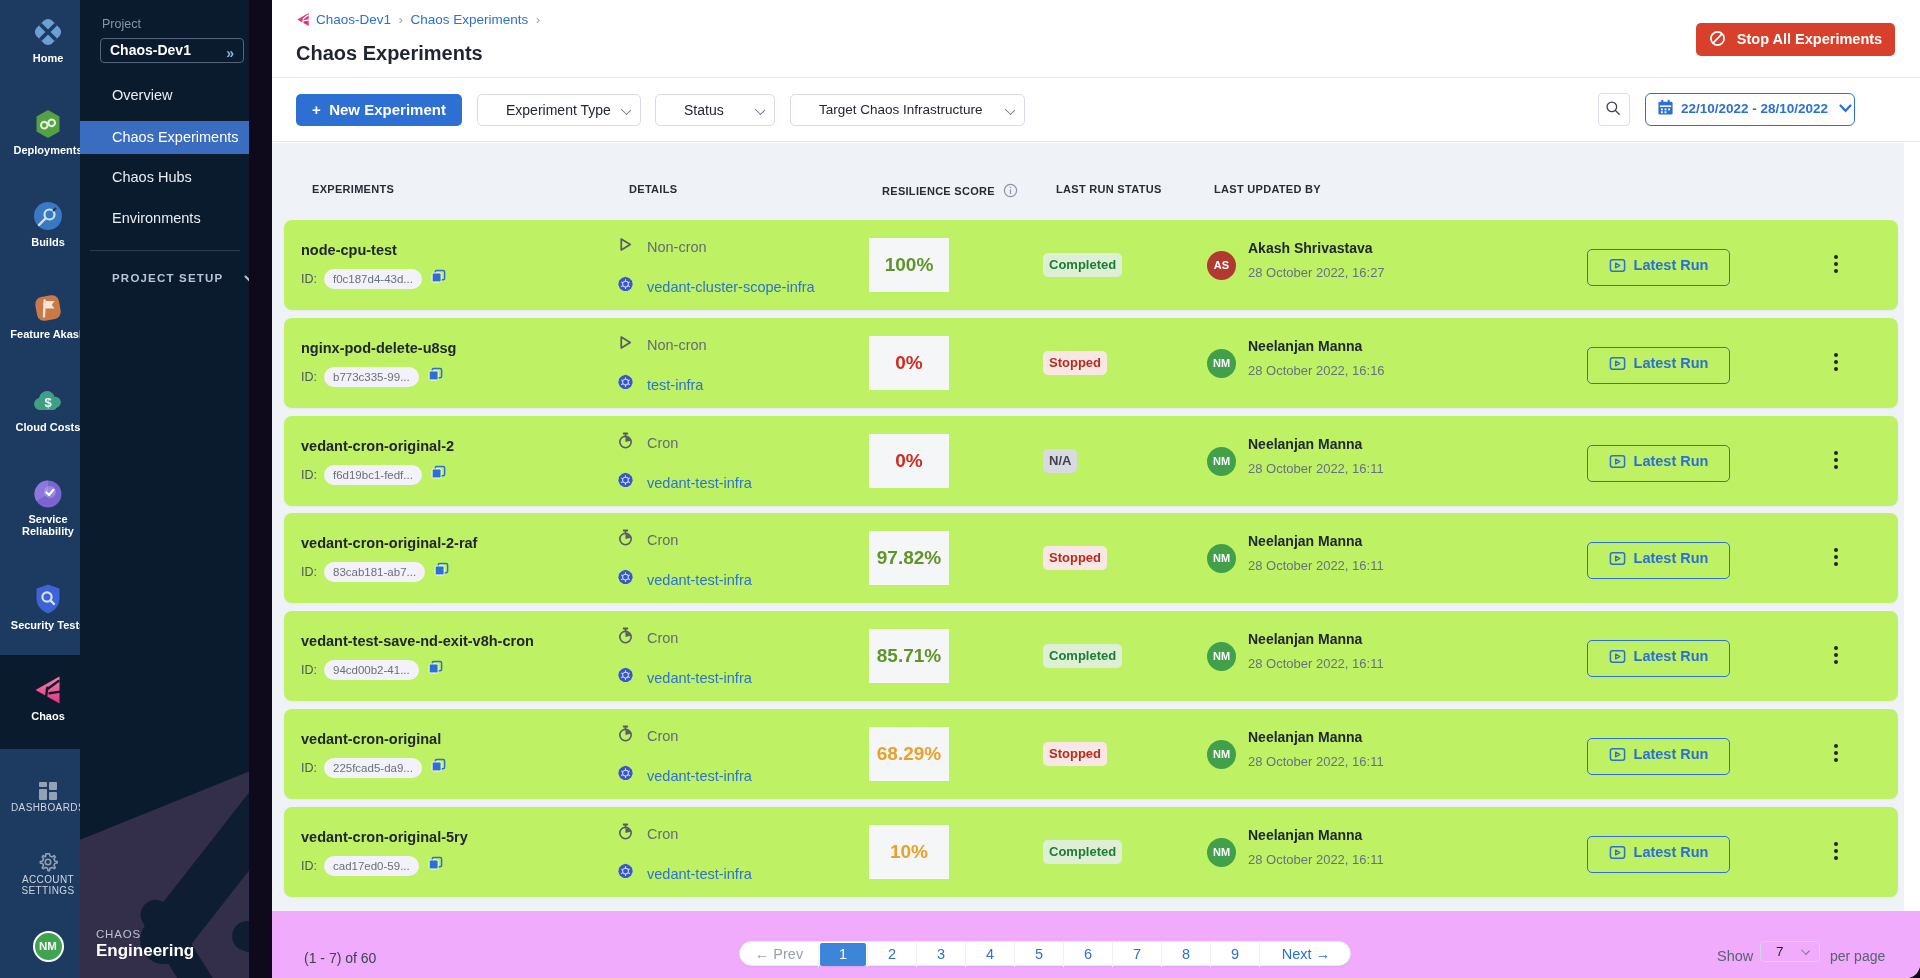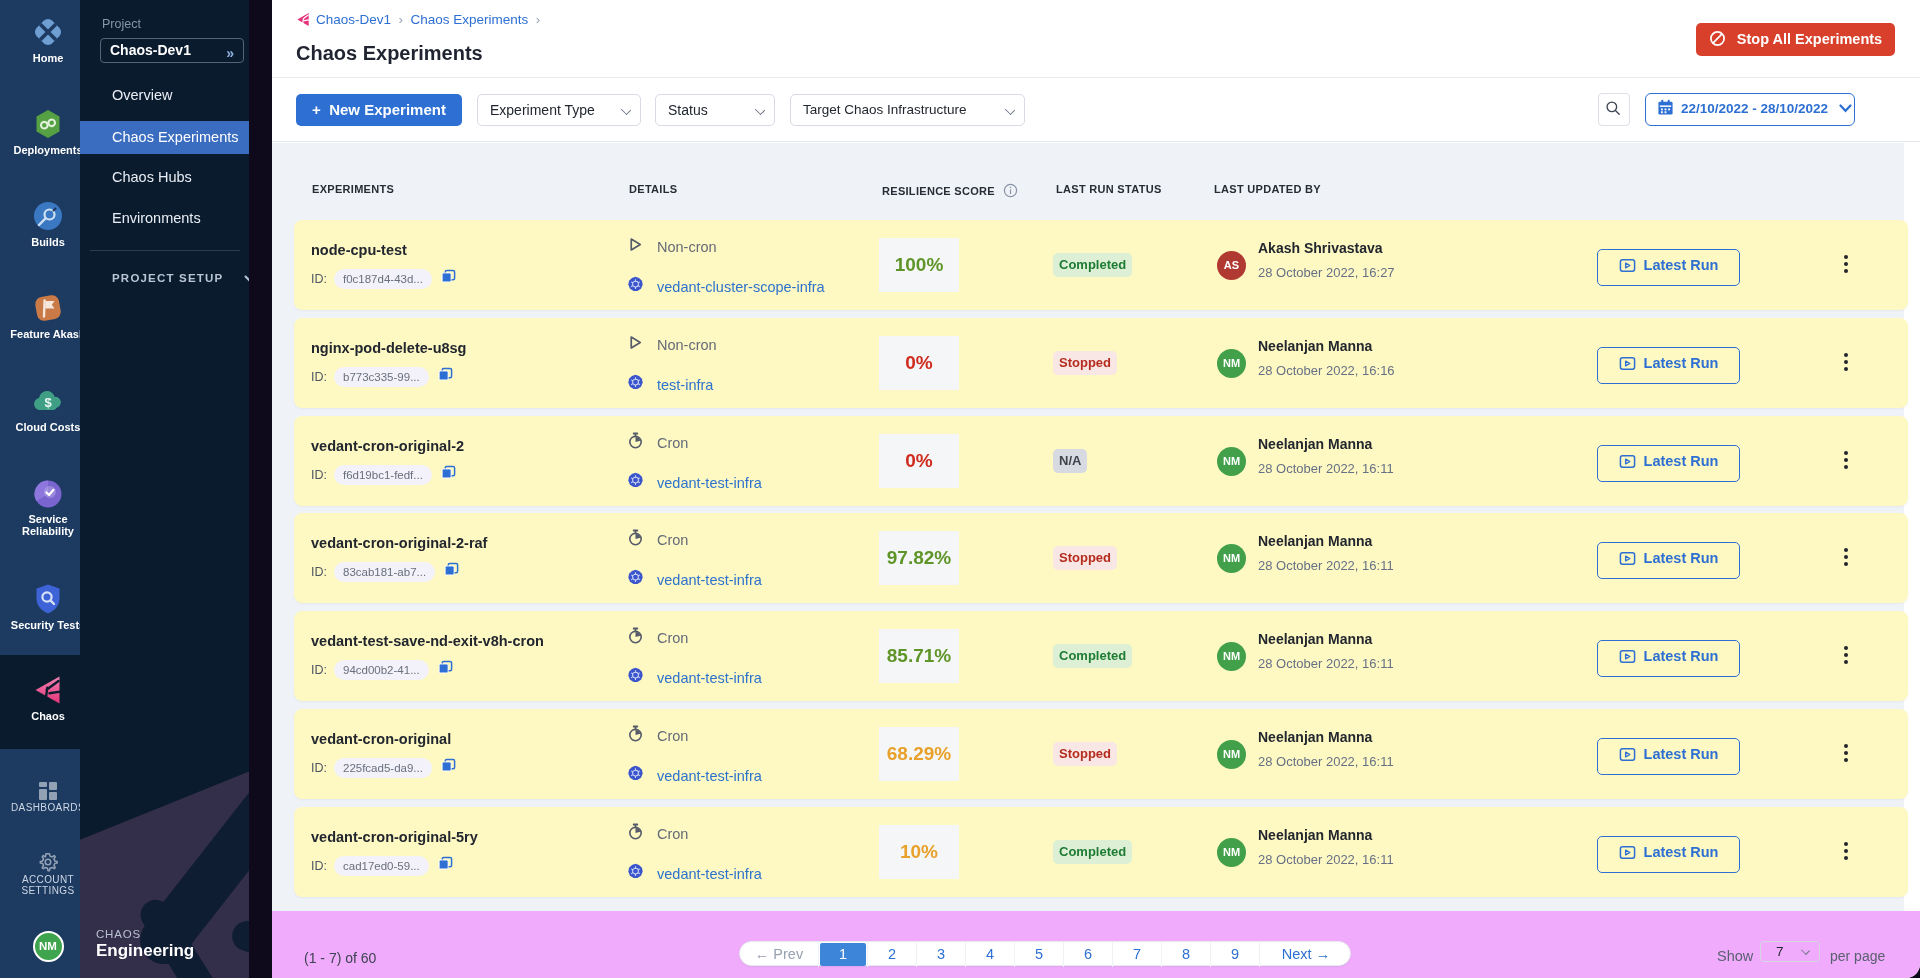--- a/index.html
+++ b/index.html
@@ -28,28 +28,28 @@
 
 #main { position:absolute; left:272px; top:0; width:1648px; height:978px; background:#fff; border-bottom-right-radius:14px; }
 #hdr { position:absolute; left:0; top:0; width:1648px; height:142px; background:#fff; border-bottom:1px solid #e3e6ec; }
 #crumb { position:absolute; left:23px; top:11px; height:18px; font-size:13.5px; color:#9aa3b2; }
 #crumb a { color:#2d6fd2; text-decoration:none; }
 #title { position:absolute; left:24px; top:42px; font-size:20px; font-weight:bold; color:#1f2430; }
 #hdr .hline { position:absolute; left:0px; top:77px; width:1648px; border-top:1px solid #e8eaef; }
 #stopbtn { position:absolute; left:1424px; top:23px; width:199px; height:33px; background:#d8402b; border-radius:5px; color:#fff; font-size:14.5px; font-weight:bold; text-align:center; line-height:33px; }
 #stopbtn svg { vertical-align:-3px; margin-right:7px; }
 #newexp { position:absolute; left:24px; top:94px; width:166px; height:32px; background:#2d6fd2; border-radius:5px; color:#fff; font-size:15px; font-weight:bold; text-align:center; line-height:31px; }
-.drop { position:absolute; top:94px; height:32px; border:1px solid #d9dae5; border-radius:5px; background:#fff; font-size:14px; color:#22272f; line-height:30px; padding-left:12px; }
+.drop { position:absolute; top:94px; height:32px; border:1px solid #d9dae5; border-radius:5px; background:#fff; font-size:14px; color:#22272f; line-height:30px; padding-left:28px; }
 .drop .chev { position:absolute; right:10px; top:13px; width:8px; height:8px; border-right:1.6px solid #6b7484; border-bottom:1.6px solid #6b7484; transform:rotate(45deg) scale(1,.8); margin-top:-2px; }
 #searchbtn { position:absolute; left:1326px; top:93px; width:32px; height:33px; border:1px solid #dcdee8; border-radius:4px; }
 #datepick { position:absolute; left:1373px; top:93px; width:210px; height:33px; border:1.5px solid #2d6fd2; border-radius:6px; color:#2d6fd2; font-size:13.5px; font-weight:bold; line-height:30px; padding-left:11px; white-space:nowrap; }
 
 #tablearea { position:absolute; left:0; top:143px; width:1632px; height:768px; background:#eff3f8; }
 .th { position:absolute; top:40px; font-size:11px; font-weight:bold; color:#272c35; letter-spacing:.3px; }
-.card { position:absolute; left:22px; width:1614px; height:90px; background:#fef9c3; border-radius:8px; box-shadow:0 1px 2px rgba(40,50,70,.05); }
+.card { position:absolute; left:12px; width:1614px; height:90px; background:#bef264; border-radius:8px; box-shadow:0 1px 2px rgba(40,50,70,.05); }
 .card .rname { position:absolute; left:17px; top:22px; font-size:14.5px; font-weight:bold; color:#22262e; }
 .card .ridrow { position:absolute; left:17px; top:49px; height:20px; }
 .idlab { font-size:12.5px; color:#4f5663; vertical-align:top; line-height:20px; }
 .idpill { display:inline-block; margin-left:7px; background:#f3f1f9; border-radius:10px; height:20px; line-height:20px; padding:0 9px; font-size:11.5px; color:#696f7d; }
 .cicon { margin-left:9px; vertical-align:-1px; display:inline-block; }
 .dline { position:absolute; left:333px; height:20px; white-space:nowrap; }
 .dicon { display:inline-block; vertical-align:middle; margin-right:13px; width:17px; }
 .dtxt { font-size:14.5px; color:#646a77; vertical-align:middle; }
 .dlink { font-size:14.5px; color:#2d72cd; vertical-align:middle; }
 .score { position:absolute; left:585px; top:18px; width:80px; height:54px; background:#f5f6f7; text-align:center; line-height:54px; font-size:19px; font-weight:bold; }

